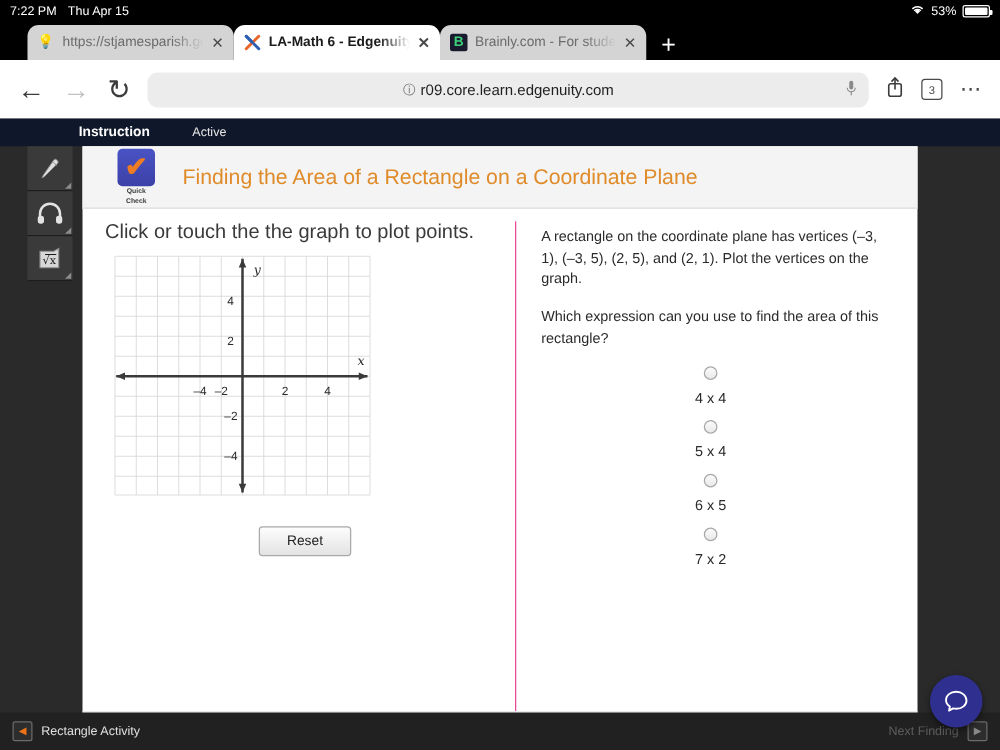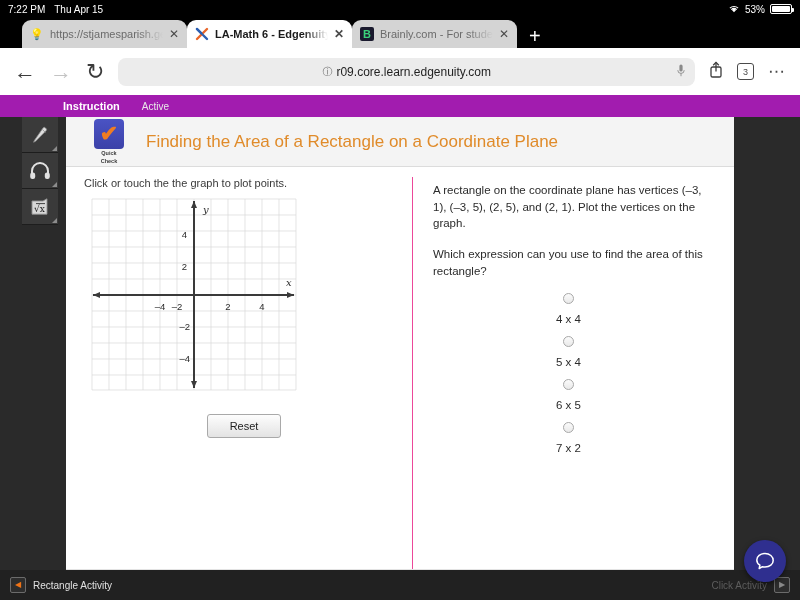--- a/index.html
+++ b/index.html
@@ -81,22 +81,22 @@
     width: 17px; height: 17px; border: 1.5px solid #4a4a4a; border-radius: 3px;
     font-size: 9px; display: flex; align-items: center; justify-content: center;
     color: #4a4a4a;
   }
   .dots { font-size: 17px; color: #4a4a4a; letter-spacing: 1px; }
 
   
   .page { position: relative; height: 505px; background: #2a2a2a; }
 
   .topnav {
-    height: 22px; background: #a21caf; color: #fff;
-    display: flex; align-items: center; gap: 22px; padding-left: 63px;
+    height: 22px; background: #0f172a; color: #fff;
+    display: flex; align-items: center; gap: 34px; padding-left: 63px;
     font-size: 11px;
   }
   .topnav .instr { font-weight: bold; }
   .topnav .act { color: #e8e8e8; font-size: 10px; }
 
   
   .rail {
     position: absolute; left: 22px; top: 22px; width: 36px;
   }
   .railbtn {
@@ -127,21 +127,21 @@
     border-radius: 4px; display: flex; align-items: center; justify-content: center;
     color: #ef7c22; font-size: 22px; font-weight: bold; line-height: 1;
   }
   .qcheck .lbl { font-size: 5.5px; color: #3a3a3a; line-height: 1.25; margin-top: 1px; font-weight: bold; }
   .cardtitle { color: #e08b2a; font-size: 17px; font-weight: normal; }
 
   .cardbody { display: flex; padding: 10px 0 0 0; height: 402px; }
   .leftcol { width: 340px; padding-left: 18px; }
   .rightcol { width: 310px; padding: 5px 18px 11px 20px; border-left: 1px solid #ec4899; margin-left: 6px; }
 
-  .plothint { font-size: 11px; color: #3a3a3a; margin-bottom: 9px; }
+  .plothint { font-size: 16px; color: #3a3a3a; margin-bottom: 9px; }
 
   .graphwrap { width: 215px; margin-left: 7px; }
   .resetrow { margin-top: 12px; text-align: center; width: 320px; }
   .btn-grey {
     background: linear-gradient(#fdfdfd, #e3e3e3);
     border: 1px solid #a9a9a9; border-radius: 3px;
     font-size: 11px; color: #222; padding: 5px 22px;
     font-family: "Liberation Sans", sans-serif;
   }
 
@@ -449,21 +449,21 @@
       </div>
     <div class="pg-arrow">▶</div>
   </div>
 
   <div class="actbar">
     <div class="act-btn">
       <span class="act-sq">◀</span>
       <span>Rectangle Activity</span>
     </div>
     <div class="act-btn next">
-      <span>Click Activity</span>
+      <span>Next Finding</span>
       <span class="act-sq dim">▶</span>
     </div>
   </div>
 
   <div class="chatbubble">
     <svg width="22" height="22" viewBox="0 0 22 22">
       <path d="M11 3.4 C6.3 3.4 2.8 6.3 2.8 10 c0 2.1 1.2 4 3.1 5.2 l-0.7 3.3 3.3-1.8 c0.8 0.2 1.7 0.3 2.5 0.3 4.7 0 8.2-2.9 8.2-6.6 S15.7 3.4 11 3.4 Z" fill="none" stroke="#fff" stroke-width="1.5" stroke-linejoin="round"></path>
     </svg>
   </div>
 </div>

